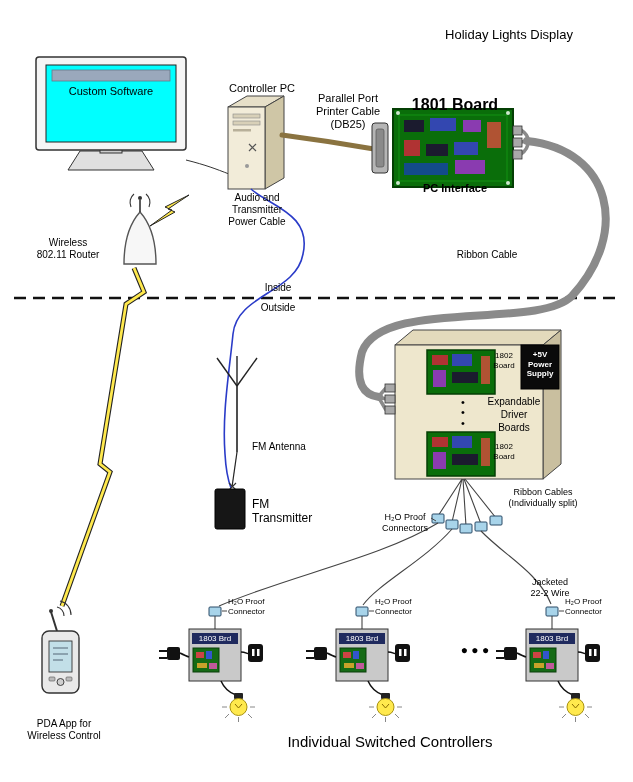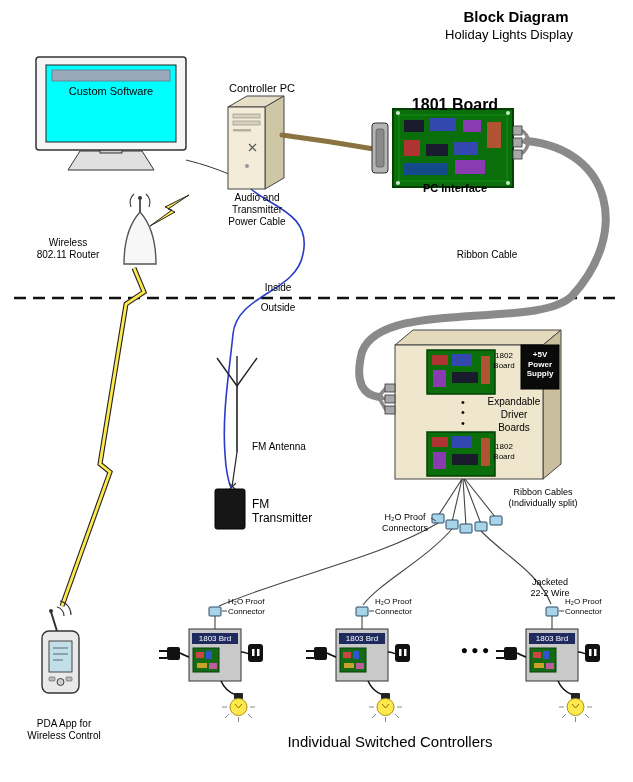--- a/index.html
+++ b/index.html
@@ -249,26 +249,28 @@
       <path d="M 60,601 A 14 14 0 0 1 71,615" fill="none" stroke="#333" stroke-width="1.1"></path>
       <rect x="42" y="631" width="37" height="62" rx="7" fill="#e9e9e9" stroke="#333" stroke-width="1.4"></rect>
       <rect x="49" y="641" width="23" height="31" fill="#c2dfe8" stroke="#333" stroke-width="0.9"></rect>
       <path d="M 53,648 h 15 M 53,654 h 15 M 53,660 h 10" stroke="#556677" stroke-width="1"></path>
       <circle cx="60.5" cy="682" r="3.5" fill="#cfcfcf" stroke="#333" stroke-width="0.9"></circle>
       <rect x="49" y="677" width="6" height="4" rx="1" fill="#bbb" stroke="#555" stroke-width="0.6"></rect>
       <rect x="66" y="677" width="6" height="4" rx="1" fill="#bbb" stroke="#555" stroke-width="0.6"></rect>
     </g>
   </svg>
 
-  <div class="lbl b" style="left:425px;top:8px;width:182px;font-size:15px">Block Diagram</div>
   <div class="lbl" style="left:418px;top:27px;width:182px;font-size:13px">Holiday Lights Display</div>
 
   <div class="lbl" style="left:50px;top:85px;width:122px;font-size:11px">Custom Software</div>
 
   <div class="lbl" style="left:212px;top:82px;width:100px;font-size:11px">Controller PC</div>
+  <div class="lbl" style="left:303px;top:92px;width:90px;font-size:11px">Parallel Port
+Printer Cable
+(DB25)</div>
   <div class="lbl b" style="left:405px;top:95px;width:100px;font-size:16px">1801 Board</div>
   <div class="lbl b" style="left:405px;top:182px;width:100px;font-size:11px">PC Interface</div>
   <div class="lbl" style="left:214px;top:192px;width:86px;font-size:10px">Audio and
 Transmitter
 Power Cable</div>
   <div class="lbl" style="left:30px;top:237px;width:76px;font-size:10px">Wireless
 802.11 Router</div>
   <div class="lbl" style="left:447px;top:249px;width:80px;font-size:10px">Ribbon Cable</div>
   <div class="lbl" style="left:248px;top:282px;width:60px;font-size:10px">Inside</div>
   <div class="lbl" style="left:248px;top:302px;width:60px;font-size:10px">Outside</div>

